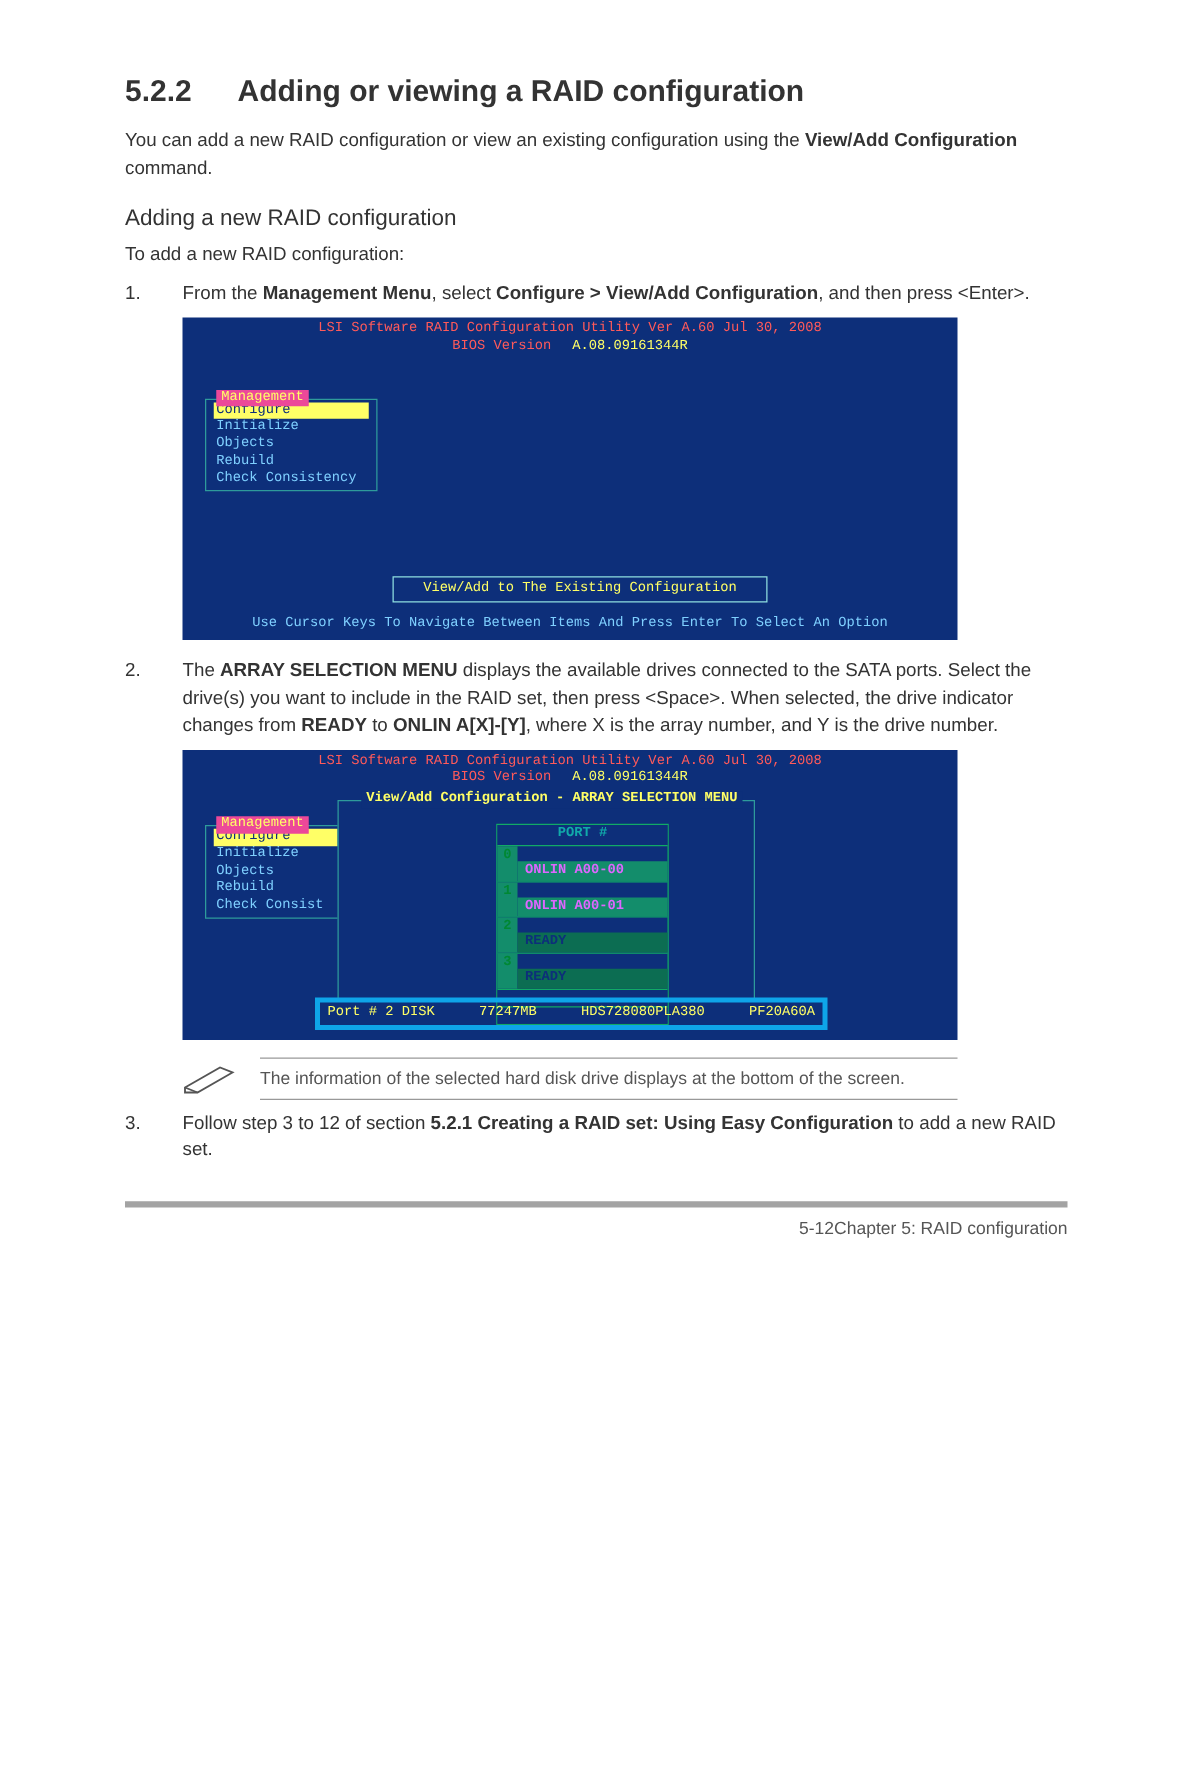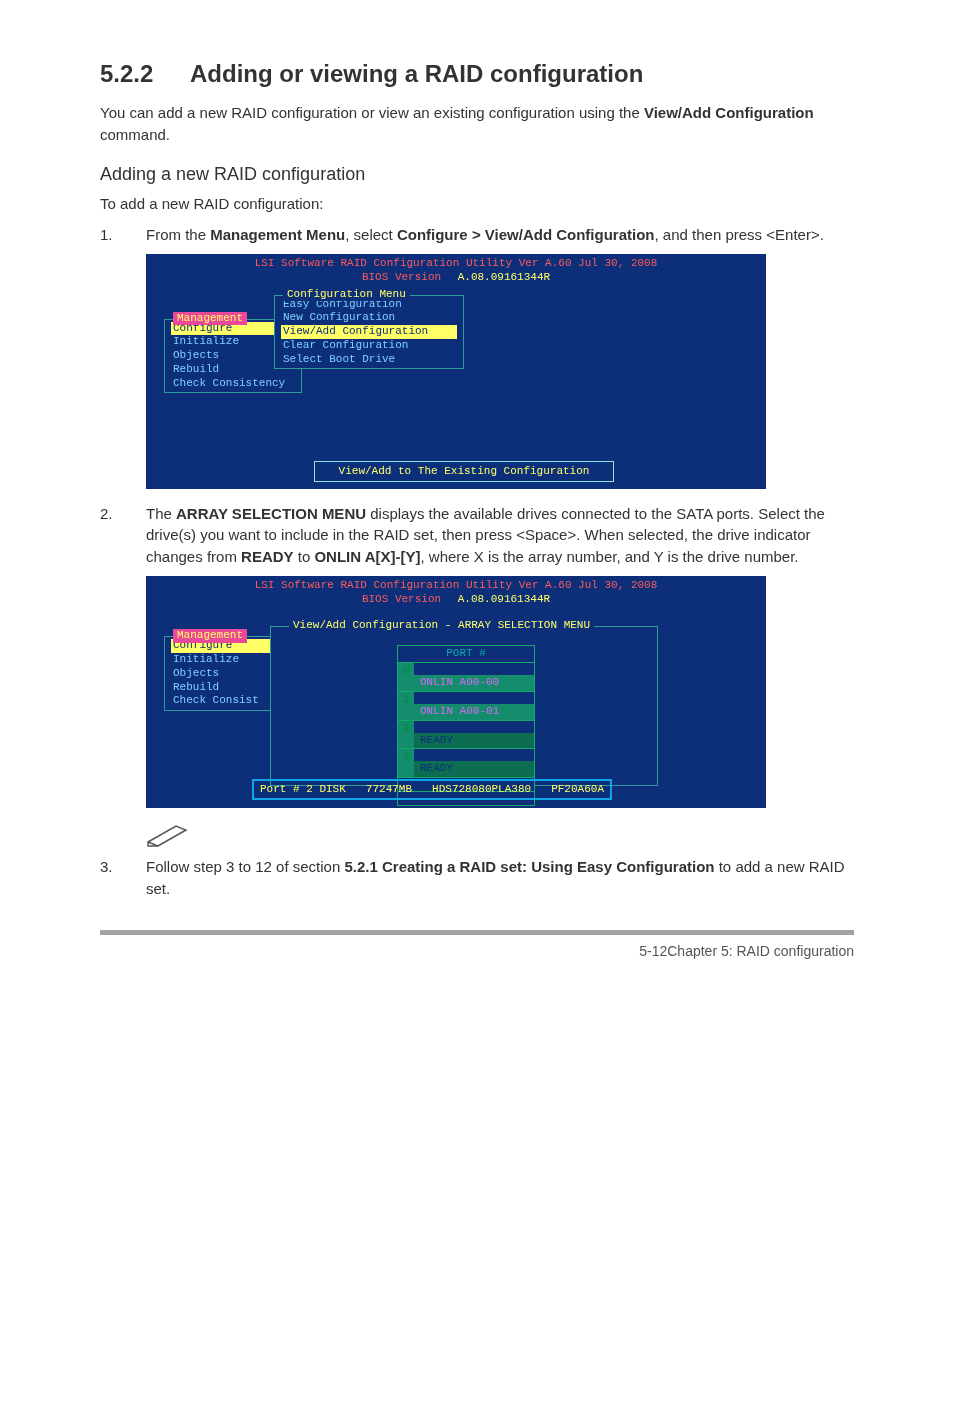--- a/index.html
+++ b/index.html
@@ -96,22 +96,23 @@
   .msg-box span { color: #ffff66; }
   .bios-footer {
     text-align: center;
     color: #7fd0ff;
     padding: 4px 0 6px 0;
   }
 
   
   .bios2 .bios-body { height: 200px; }
   .view-box {
-    top: 18px; left: 124px; width: 388px; height: 160px;
+    top: 8px; left: 124px; width: 334px; height: 160px;
     border-color: #2e9b9b;
+    font-weight: bold;
   }
   .view-title {
     position: absolute; top: -8px; left: 18px;
     background: #0d2f7a; color: #ffff66; padding: 0 4px; font-size: 11px;
   }
   .menu-box2 {
     position: absolute;
     top: 28px; left: 18px; width: 118px;
     border: 1px solid #2e9b9b; background: #0d2f7a;
     padding: 2px 6px;
@@ -130,22 +131,22 @@
     font-size: 11px; padding: 1px 0;
   }
   .port-val {
     flex:1; background: #138d6b; color: #d6f; padding: 1px 6px; margin-top: 12px;
   }
   .port-val.dark { background: #0c6d52; color: #0d2f7a; }
   .port-header { text-align: center; color: #1aa; padding: 1px 0; flex: 1; background: #0d2f7a;}
   .port-empty { height: 14px; border-top:1px solid #1a6; background: #0d2f7a;}
   .stat-box {
     position: absolute;
-    bottom: 8px; left: 106px; width: 360px;
-    border: 2px solid #0ea5e9;
+    bottom: 8px; left: 106px; width: 410px;
+    border: 4px solid #0ea5e9;
     padding: 2px 6px;
     color: #ffff66;
     display: flex; gap: 18px; justify-content: space-between;
   }
   .stat-box span { color: #ffff66; }
   .note {
     display: flex;
     align-items: center;
     gap: 18px;
     margin: 6px 0 8px 46px;
@@ -206,32 +207,25 @@
     </div>
     <div class="bios-body">
       <div class="menu-box">
         <div class="menu-title">Management</div>
         <div class="menu-item hi">Configure</div>
         <div class="menu-item">Initialize</div>
         <div class="menu-item">Objects</div>
         <div class="menu-item">Rebuild</div>
         <div class="menu-item">Check Consistency</div>
       </div>
-      <div class="conf-box">
-        <div class="conf-title">Configuration Menu</div>
-        <div class="conf-item">Easy Configuration</div>
-        <div class="conf-item">New Configuration</div>
-        <div class="conf-item hi">View/Add Configuration</div>
-        <div class="conf-item">Clear Configuration</div>
-        <div class="conf-item">Select Boot Drive</div>
-      </div>
       <div class="msg-box">
         <span>View/Add to The Existing Configuration</span>
       </div>
     </div>
+    <div class="bios-footer">Use Cursor Keys To Navigate Between Items And Press Enter To Select An Option</div>
   </div>
 </div>
 
 <ol>
   <li>
     <span class="li-num">2.</span>
     <span class="li-body">
       <span>The </span><b>ARRAY SELECTION MENU</b><span> displays the available drives connected to the SATA ports. Select the drive(s) you want to include in the RAID set, then press &lt;Space&gt;. When selected, the drive indicator changes from </span><b>READY</b><span> to </span><b>ONLIN A[X]-[Y]</b><span>, where X is the array number, and Y is the drive number.</span>
     </span>
   </li>
@@ -288,20 +282,21 @@
   </div>
 </div>
 
 <div class="note">
   <div class="note-icon">
     <svg viewBox="0 0 44 26">
         <path d="M2 20 L30 4 L40 8 L12 24 L2 24 Z" fill="none" stroke="#555" stroke-width="1.5"></path>
         <path d="M2 20 L12 24" stroke="#555" stroke-width="1.5"></path>
       </svg>
   </div>
+  <div class="note-text">The information of the selected hard disk drive displays at the bottom of the screen.</div>
 </div>
 
 <ol>
   <li>
     <span class="li-num">3.</span>
     <span class="li-body">
       <span>Follow step 3 to 12 of section </span><b>5.2.1 Creating a RAID set: Using Easy Configuration</b><span> to add a new RAID set.</span>
     </span>
   </li>
 </ol>

